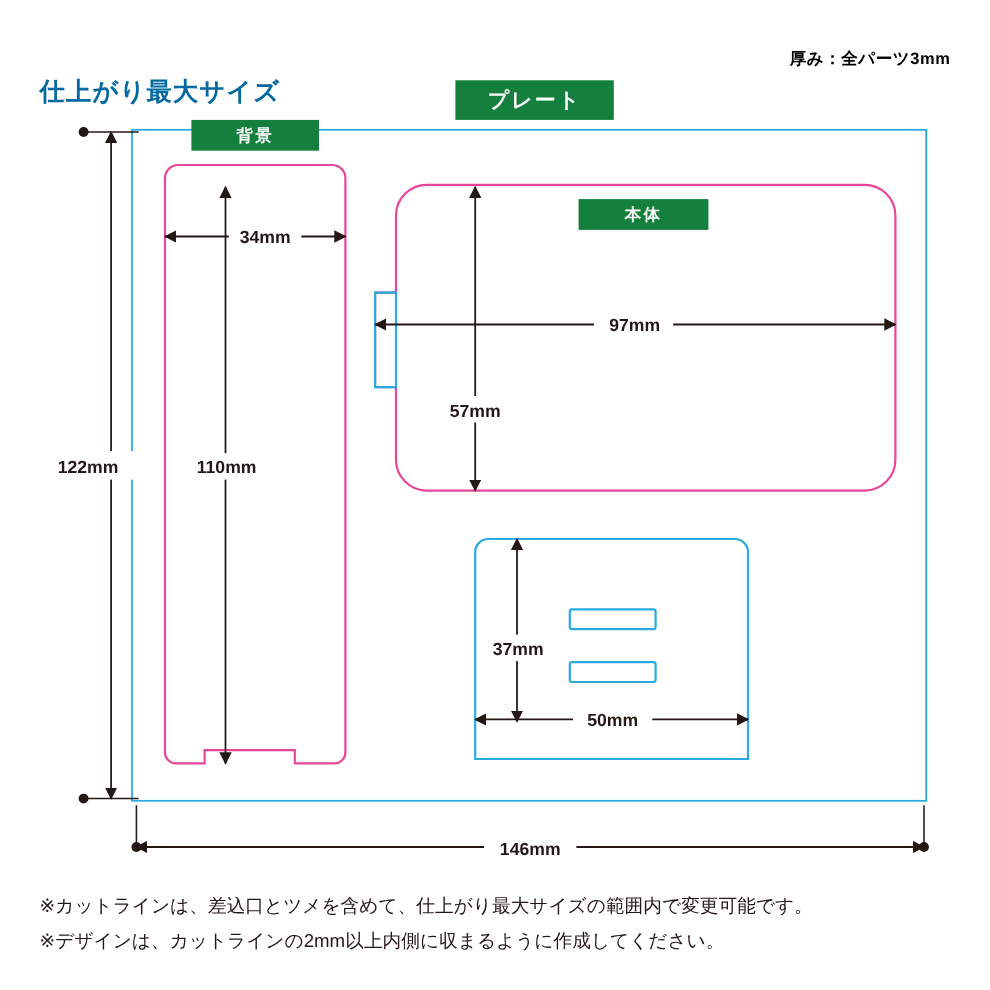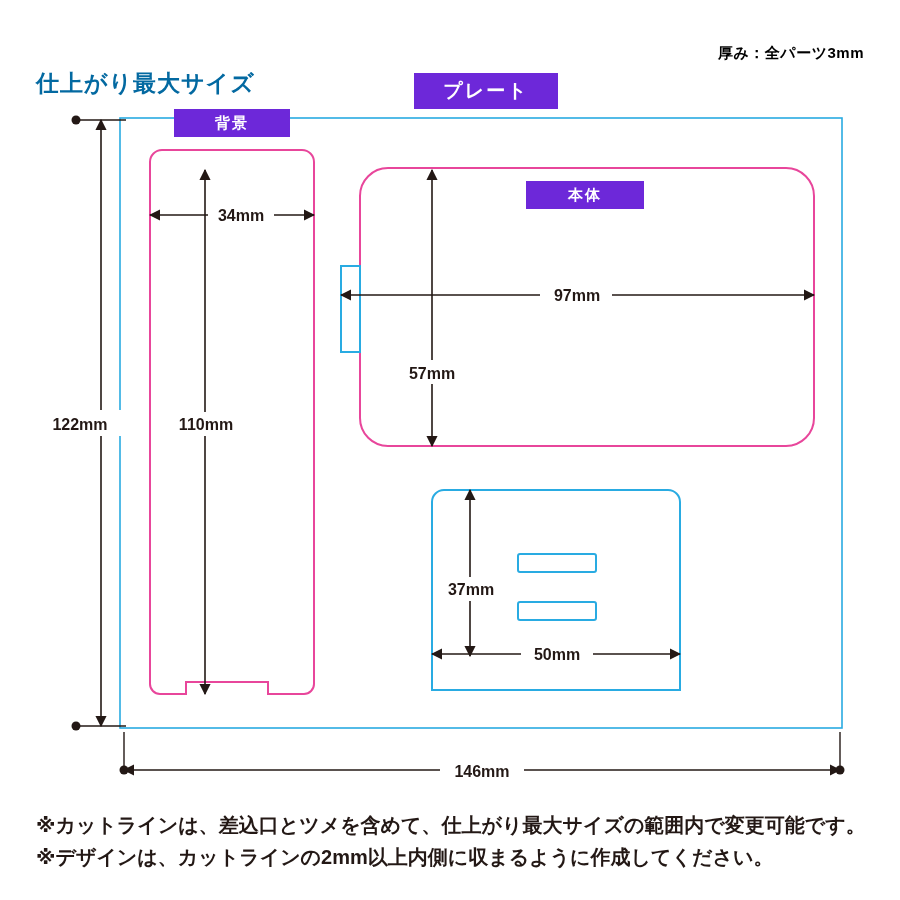--- a/index.html
+++ b/index.html
@@ -14,31 +14,31 @@
   .title{
     position:absolute;left:36px;top:36px;
     font-size:23px;font-weight:bold;color:#0369a1;letter-spacing:1px;margin-top:32px;
   }
   .thickness{
     position:absolute;right:36px;top:44px;
     font-size:15px;font-weight:bold;color:#000000;letter-spacing:0.5px;
   }
   .tag{
     position:absolute;
-    background:#6d28d9;color:#ffffff;
+    background:#15803d;color:#ffffff;
     font-size:15px;font-weight:bold;
     letter-spacing:2px;
     display:flex;align-items:center;justify-content:center;
     height:28px;
     box-sizing:border-box;
   }
   .tag.big{height:36px;font-size:19px;}
   .note{
     position:absolute;left:36px;
-    font-size:20px;font-weight:bold;color:#231815;letter-spacing:0px;
+    font-size:17px;font-weight:normal;color:#231815;letter-spacing:0px;
   }
   .note1{top:812px;}
   .note2{top:844px;}
   svg{position:absolute;left:0;top:0;}
   .dimtext{
     font-family:"Liberation Sans","DejaVu Sans",sans-serif;
     font-size:16px;font-weight:bold;fill:#231815;
   }
 </style>
 </head>

